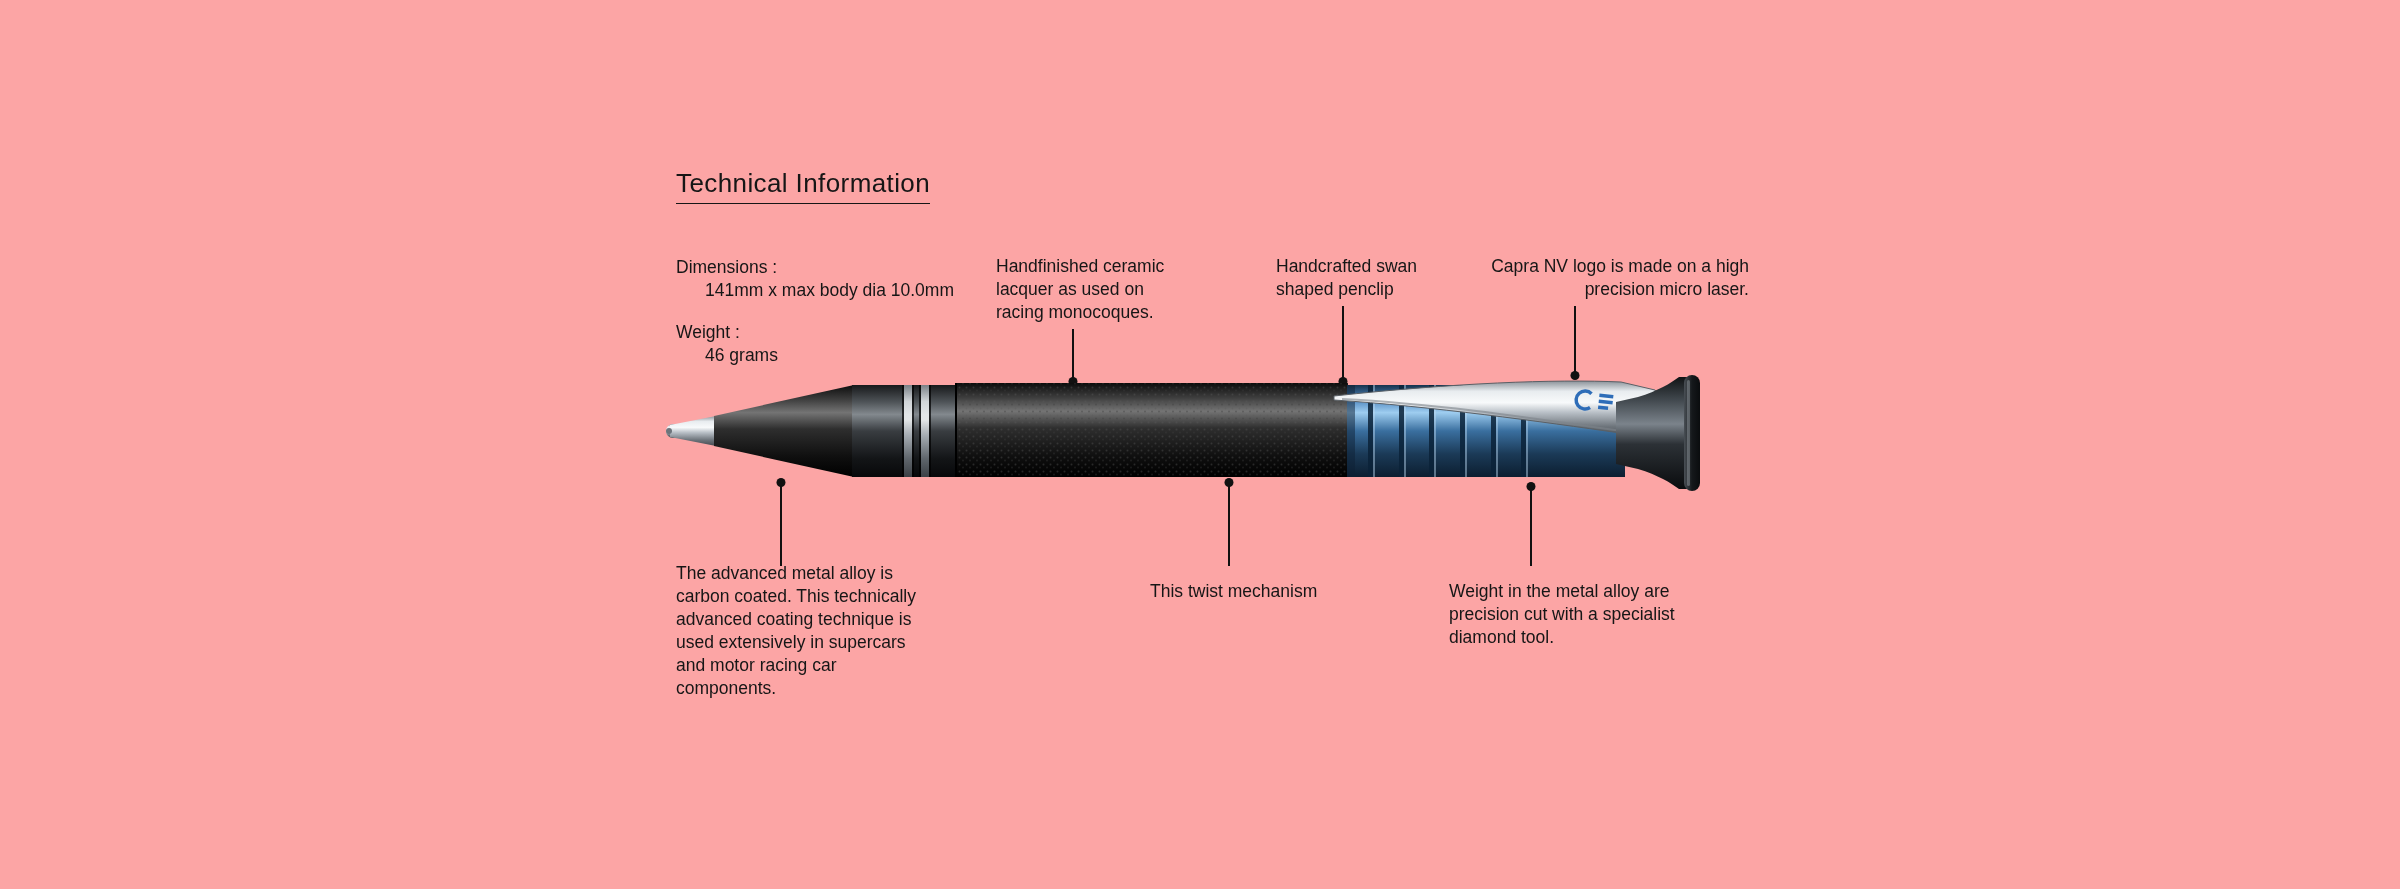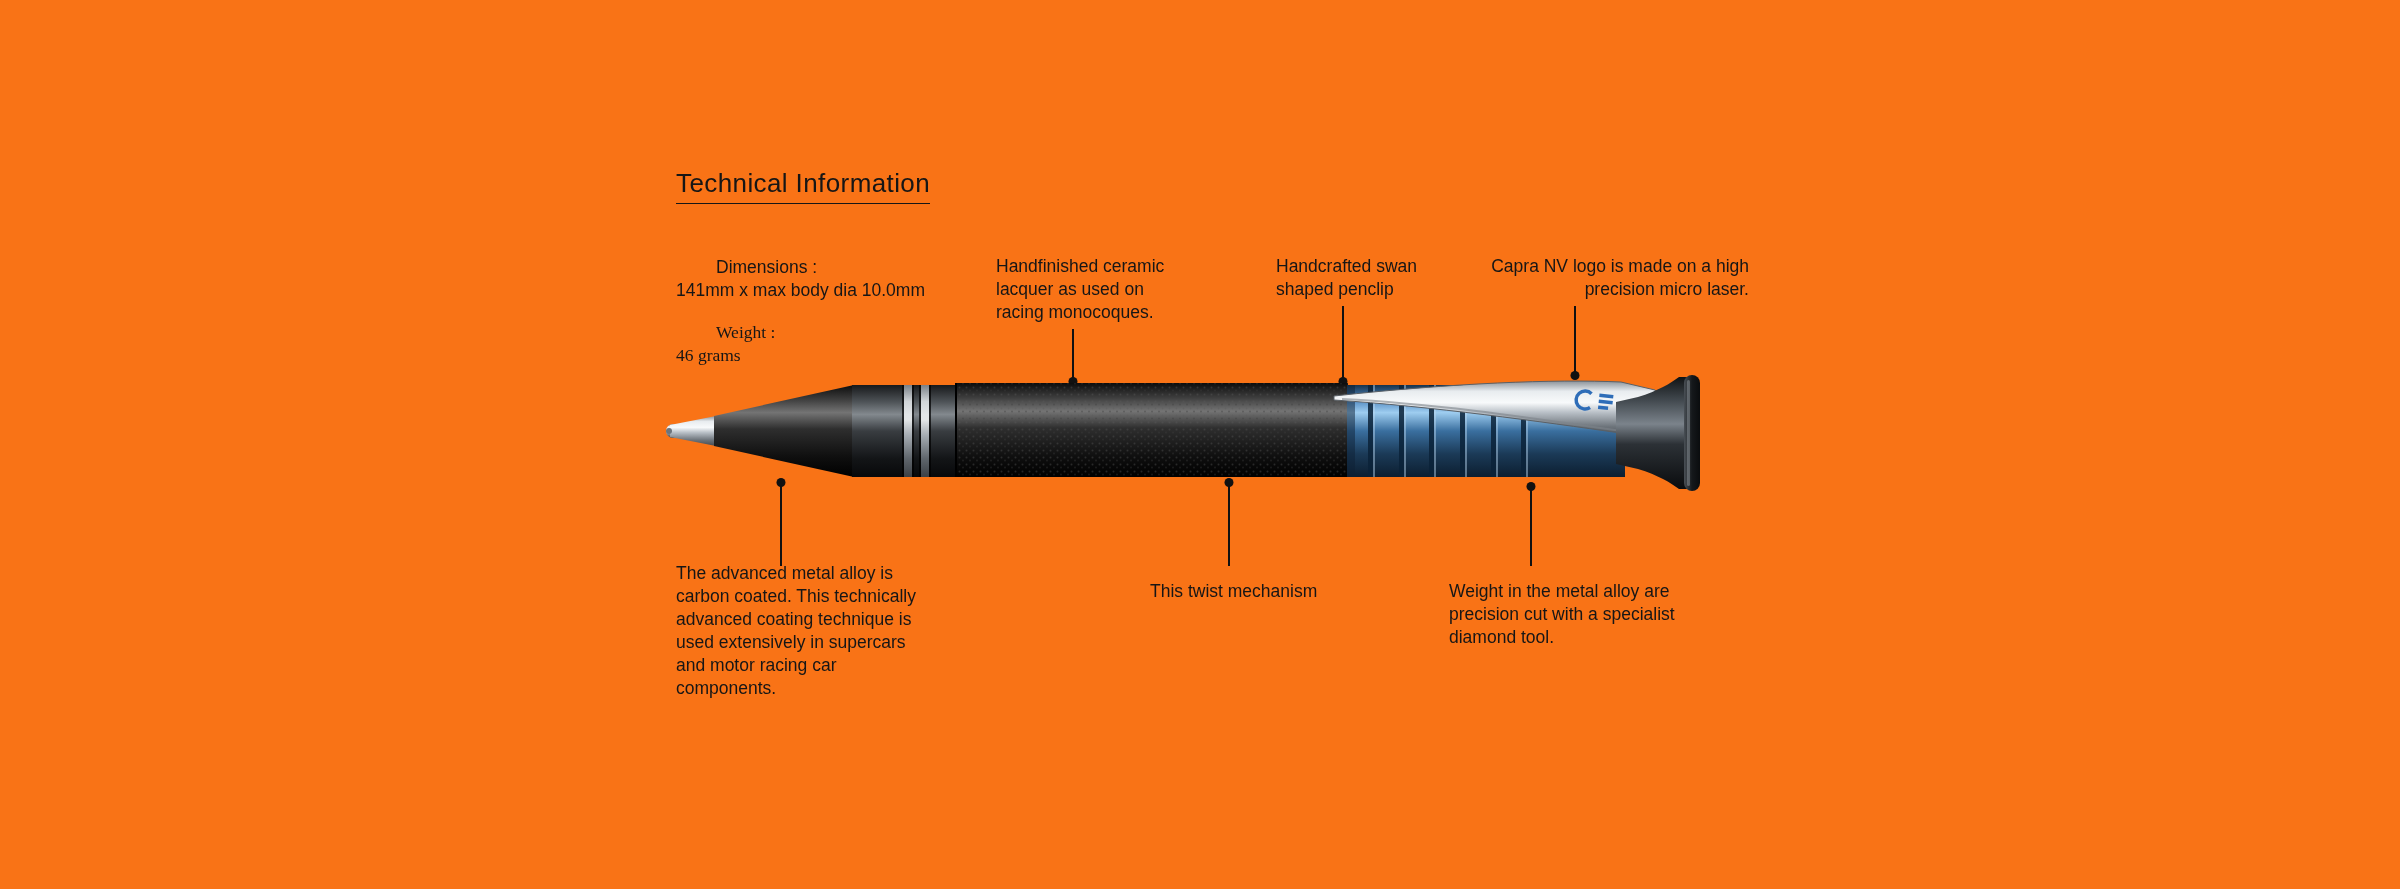--- a/index.html
+++ b/index.html
@@ -1,40 +1,40 @@
 <!DOCTYPE html>
 <html><head>
 <meta charset="utf-8">
 <style>
   html,body{margin:0;padding:0;background:#ffffff;}
   #canvas{
     position:relative;
     width:2400px;
     height:889px;
-    background:#f97316;
+    background:#fca5a5;
     font-family:"Liberation Sans", sans-serif;
     color:#161616;
     overflow:hidden;
   }
   .title{
     position:absolute;
     left:676px; top:168px;
     font-size:26px;
     font-weight:400;
     letter-spacing:0.4px;
     border-bottom:1.5px solid #161616;
     padding-bottom:4px;
   }
   .spec{
     position:absolute;
     font-size:17.5px;
     line-height:1.3;
   }
-  .spec .label{white-space:pre-line;margin-left:40px;}
-  .spec .value{white-space:pre-line;}
+  .spec .label{white-space:pre-line;}
+  .spec .value{white-space:pre-line;margin-left:29px;}
   .callout{
     position:absolute;
     font-size:17.5px;
     line-height:1.32;
     white-space:pre-line;
   }
   .leader{
     position:absolute;
     width:2px;
     background:#111111;
@@ -59,21 +59,21 @@
 <body>
 
 <div id="canvas">
 
   <div class="title">Technical Information</div>
 
   <div class="spec" style="left:676px; top:256px;">
     <div class="label">Dimensions :</div>
     <div class="value">141mm x max body dia 10.0mm</div>
   </div>
-  <div class="spec" style="left:676px; top:321px;font-family:Liberation Serif, serif;">
+  <div class="spec" style="left:676px; top:321px;">
     <div class="label">Weight :</div>
     <div class="value">46 grams</div>
   </div>
 
   <div class="callout" style="left:996px; top:255px; width:220px;">Handfinished ceramic
 lacquer as used on
 racing monocoques.</div>
   <div class="callout" style="left:1276px; top:255px; width:220px;">Handcrafted swan
 shaped penclip</div>
   <div class="callout" style="left:1449px; top:255px; width:300px;text-align:right;">Capra NV logo is made on a high

